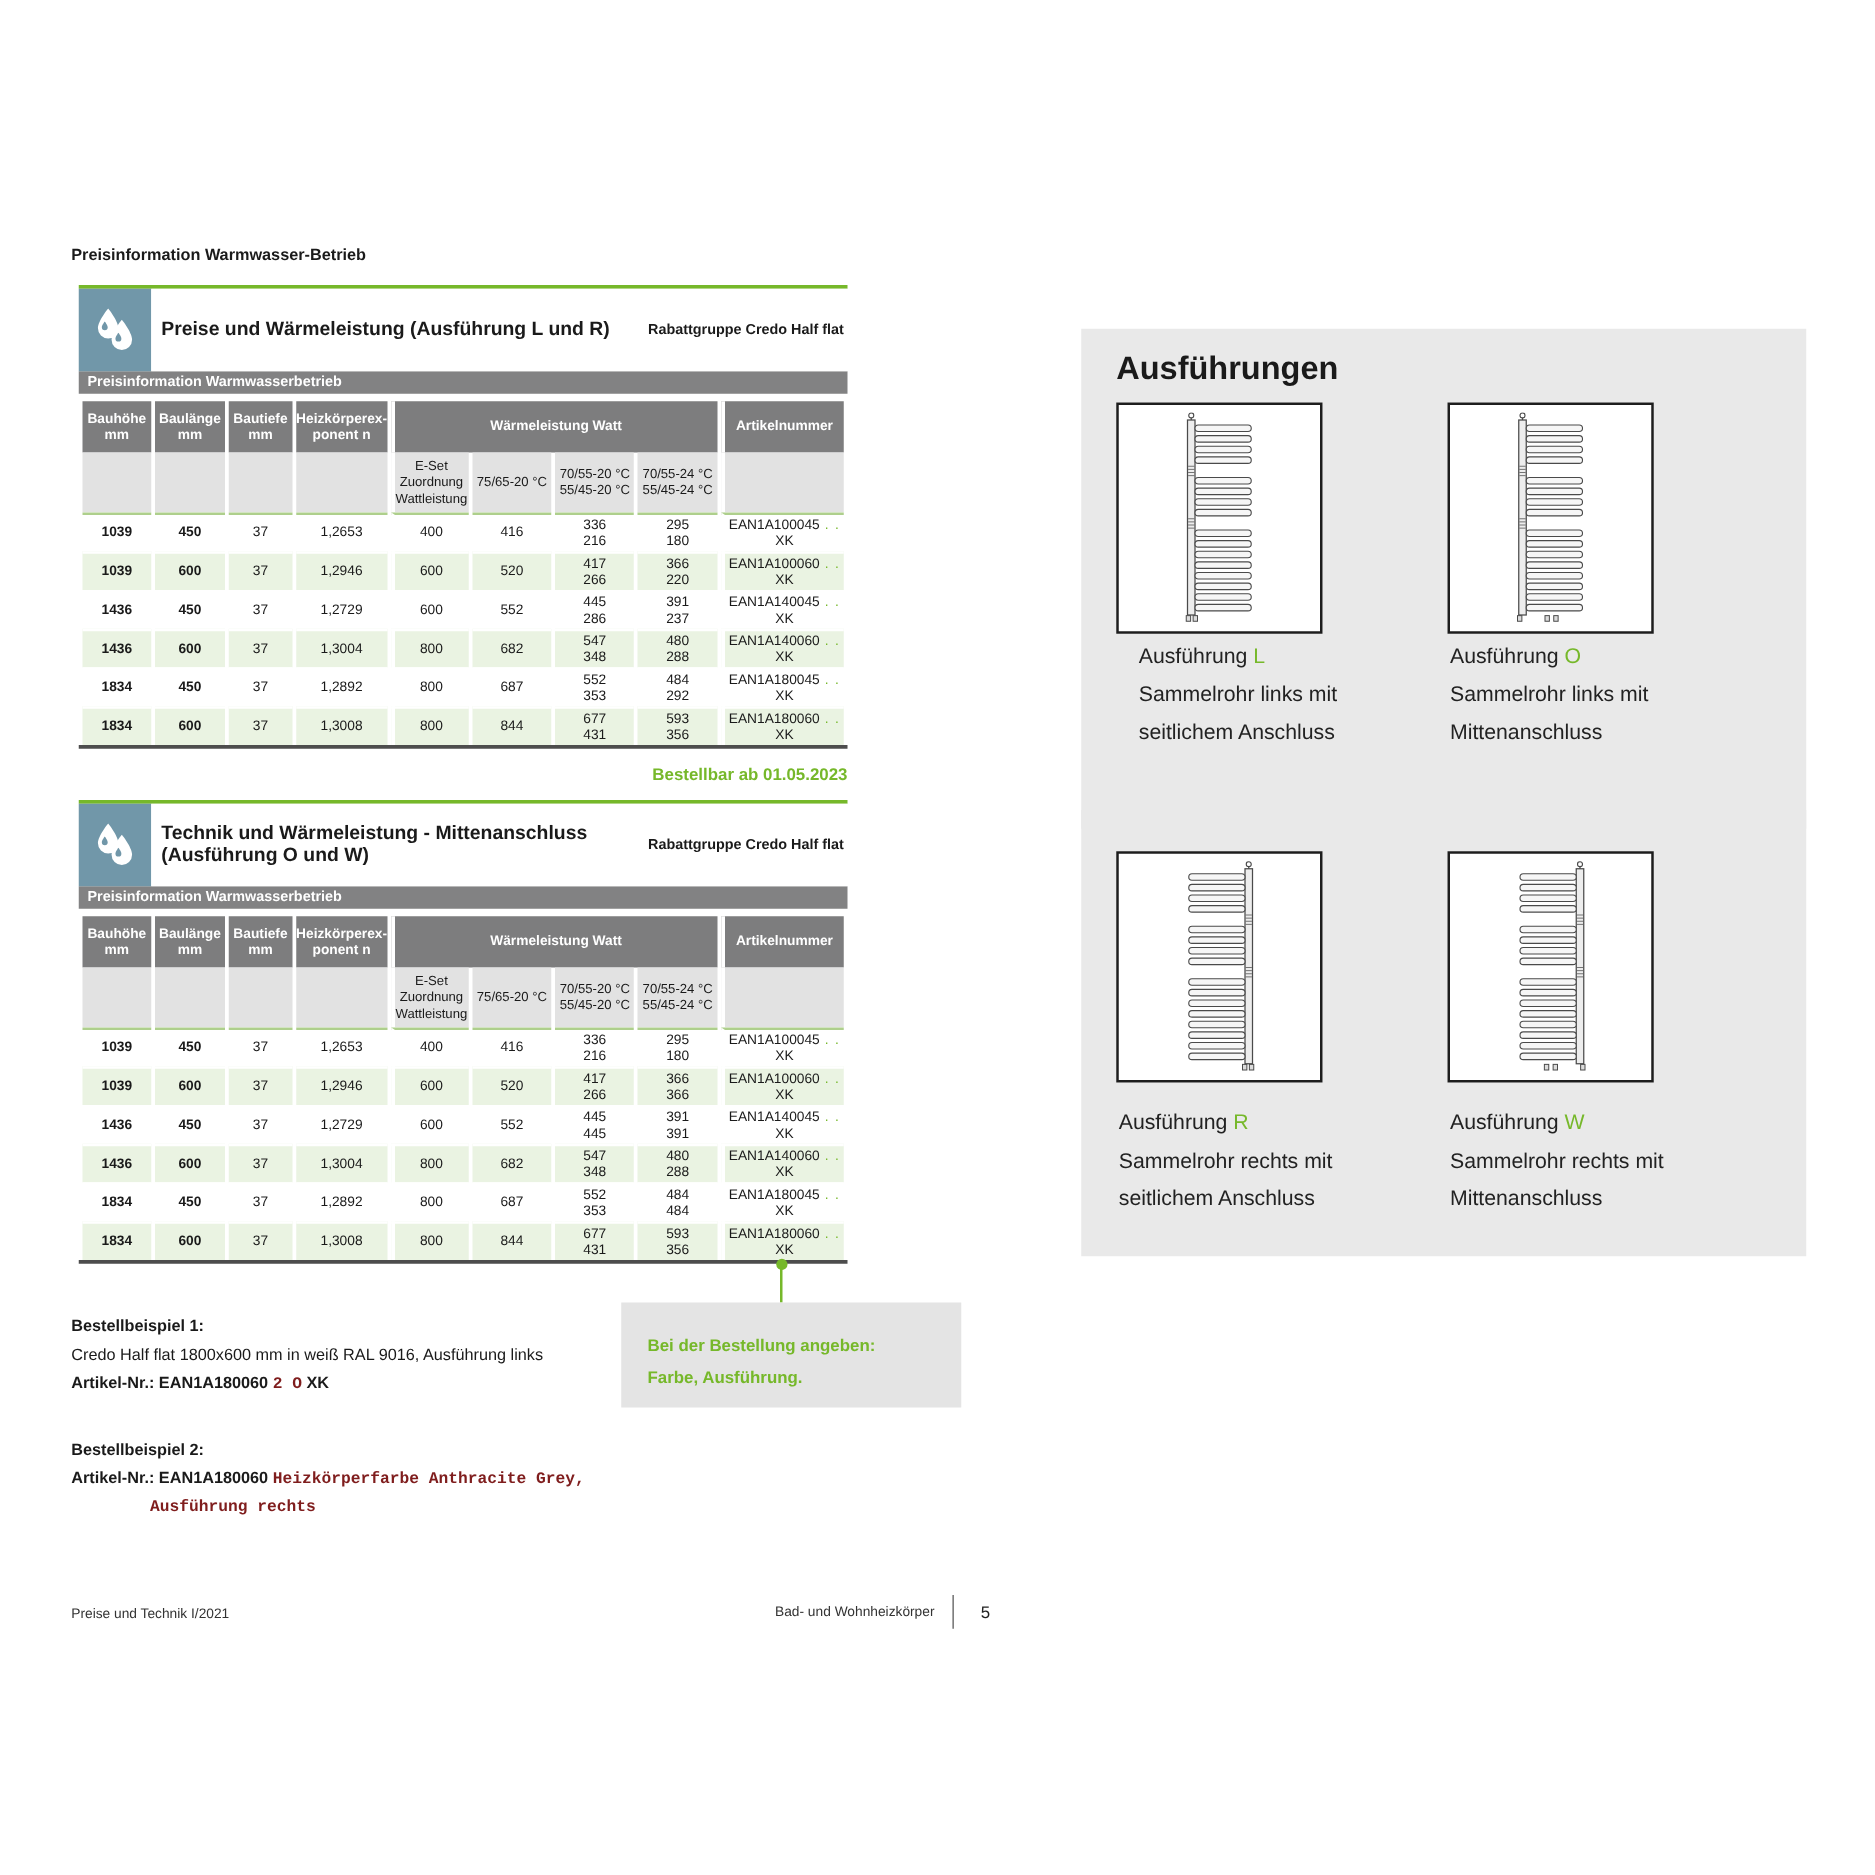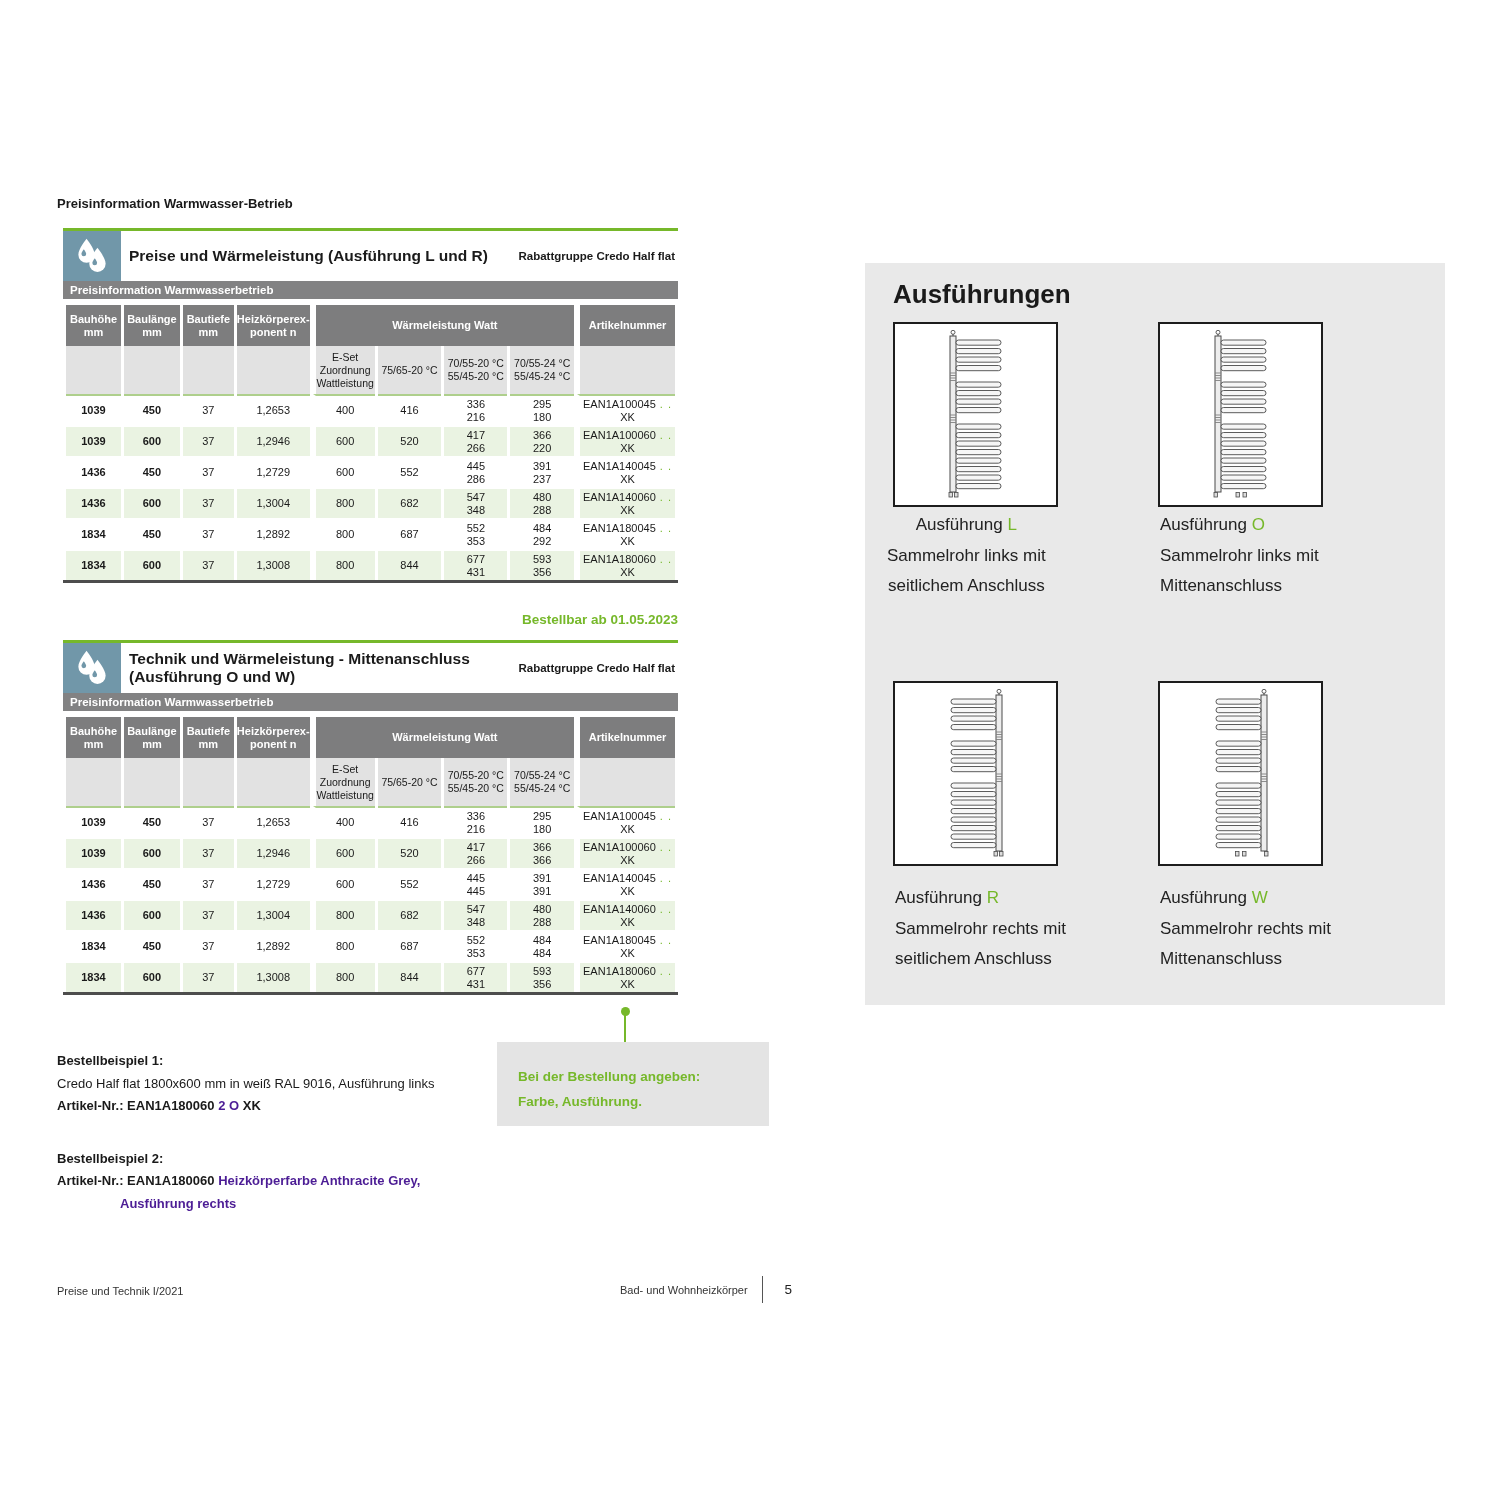--- a/index.html
+++ b/index.html
@@ -6,21 +6,21 @@
   body { background:#fff; font-family:"Liberation Sans", sans-serif; color:#1a1a1a; }
   .page { position:relative; width:1500px; height:1500px; background:#fff; overflow:hidden; }
 
   .top-label { position:absolute; left:57px; top:196px; font-size:13px; font-weight:bold; }
 
   
   .price-table { position:absolute; left:63px; width:615px; }
   .pt1 { top:228px; }
   .pt2 { top:640px; }
   .green-top { height:3px; background:#76b82a; }
-  .tbl-header { display:flex; height:50px; }
+  .tbl-header { display:flex; height:66px; }
   .icon-cell { width:58px; background:#7197a9; display:flex; align-items:center; justify-content:center; }
   .title-area { flex:1; background:#fff; display:flex; align-items:center; padding-left:8px; padding-right:3px; }
   .tbl-title { font-size:15.5px; font-weight:bold; }
   .rabatt { margin-left:auto; font-size:11.5px; font-weight:bold; white-space:nowrap; }
   .band { height:18px; background:#828283; color:#fff; font-size:11.5px; font-weight:bold; line-height:18px; padding-left:7px; margin-bottom:6px; }
   table.data { border-collapse:separate; border-spacing:3px 0; width:100%; border-bottom:3px solid #4d4d4d; }
   table.data th.col { background:#7d7d7e; color:#fff; font-size:11px; font-weight:bold; text-align:center; vertical-align:middle; height:41px; line-height:13px; }
   table.data td.sub { background:#e2e2e2; font-size:10.5px; text-align:center; vertical-align:middle; height:48px; line-height:13px; }
   table.data tbody td { font-size:11px; text-align:center; vertical-align:middle; height:31px; line-height:13px; border-top:2px solid #fff; background:#fff; }
   table.data tbody tr:first-child td { border-top:2px solid #aecf8c; }
@@ -34,21 +34,21 @@
   .connector-line { position:absolute; left:624px; top:1014px; width:2px; height:28px; background:#76b82a; }
   .connector-dot { position:absolute; left:620.5px; top:1007px; width:9px; height:9px; border-radius:50%; background:#76b82a; }
   .callout { position:absolute; left:497px; top:1042px; width:272px; height:84px; background:#e4e4e4; padding:22px 0 0 21px; }
   .callout div { color:#76b82a; font-size:13.5px; font-weight:bold; line-height:25px; }
 
   
   .examples { position:absolute; left:57px; top:1050px; width:440px; font-size:13px; line-height:22.5px; }
   .ex-heading { font-weight:bold; }
   .ex-heading.mt { margin-top:30px; }
   .ex-line.bold { font-weight:bold; }
-  .green { color:#4c1d95; }
+  .green { color:#7f1d1d;font-family:Liberation Mono, monospace; }
   .indent { margin-left:63px; }
 
   
   .panel { position:absolute; left:865px; width:580px; background:#e9e9e9; }
   .panel-a { top:263px; height:400px; }
   .panel-b { top:648px; height:357px; }
   .panel-heading { position:absolute; left:28px; top:16px; font-size:26px; font-weight:bold; }
   .card { position:absolute; width:165px; height:185px; background:#fff; border:2px solid #1d1d1d; display:flex; align-items:center; justify-content:center; }
   .caption { position:absolute; font-size:17px; line-height:30.5px; color:#222; }
   .glet { color:#76b82a; }
@@ -475,21 +475,21 @@
             <rect x="10" y="136.5" width="45" height="5.2" rx="2.6" class="rtube"></rect>
             <rect x="10" y="145" width="45" height="5.2" rx="2.6" class="rtube"></rect>
             <rect x="10" y="153.5" width="45" height="5.2" rx="2.6" class="rtube"></rect>
             <rect x="3" y="162.5" width="3.5" height="4.5" class="rfoot"></rect>
             <rect x="25" y="162.5" width="3.5" height="4.5" class="rfoot"></rect>
             <rect x="32" y="162.5" width="3.5" height="4.5" class="rfoot"></rect>
           </g>
         </svg>
     </div>
 
-    <div class="caption" style="left:22px; top:247px;text-align:center;">
+    <div class="caption" style="left:46px; top:247px;">
       <div><span>Ausführung</span> <span class="glet">L</span></div>
       <div>Sammelrohr links mit</div>
       <div>seitlichem Anschluss</div>
     </div>
     <div class="caption" style="left:295px; top:247px;">
       <div><span>Ausführung</span> <span class="glet">O</span></div>
       <div>Sammelrohr links mit</div>
       <div>Mittenanschluss</div>
     </div>
   </div>

